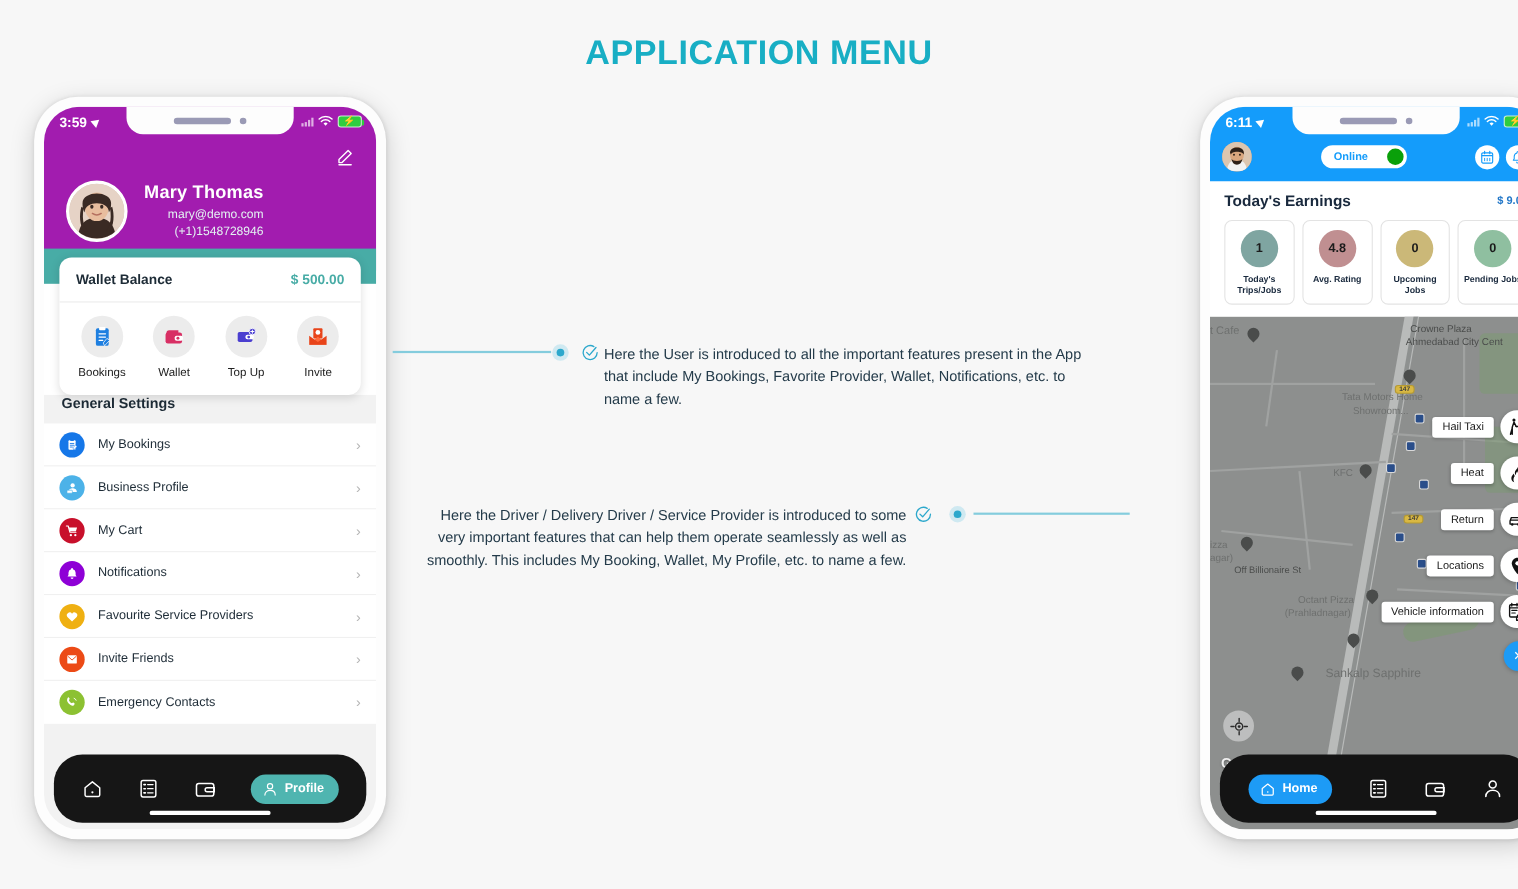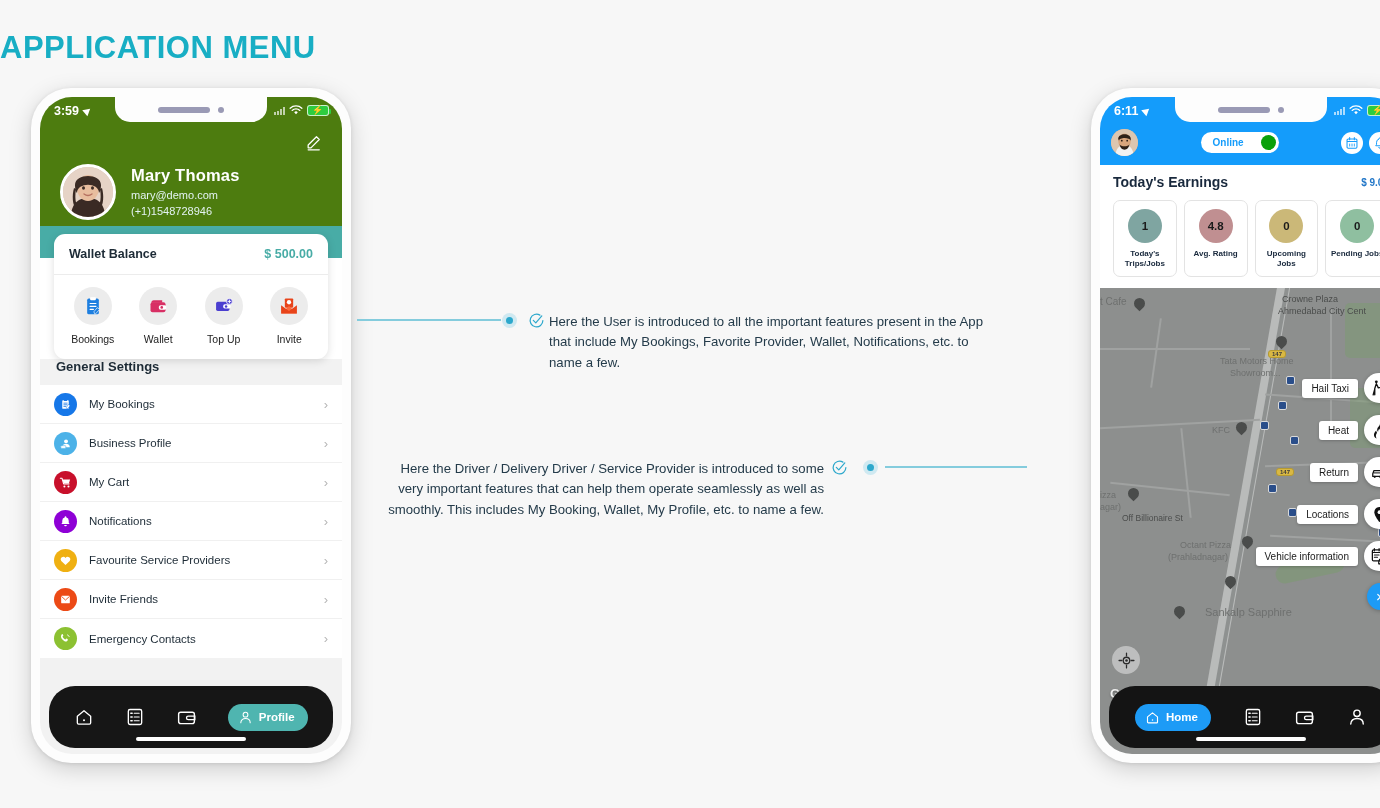--- a/index.html
+++ b/index.html
@@ -7,20 +7,21 @@
     width: 1380px; height: 808px;
     background: #f7f7f7;
     font-family: "Liberation Sans", sans-serif;
     overflow: hidden;
   }
   .stage { position: relative; width: 1380px; height: 808px; }
 
   
   .page-title {
     position: absolute; top: 30px; left: 0; width: 1380px;
+    text-align: center;
     font-size: 31px; font-weight: bold; letter-spacing: .5px;
     color: #18aec4;
   }
 
   
   .phone {
     position: absolute;
     width: 320px; height: 675px;
     background: #fdfdfd;
     border-radius: 40px;
@@ -66,21 +67,21 @@
   .batt {
     width: 22px; height: 11px; border-radius: 3px; background: #2ecc3f;
     position: relative; display:flex; align-items:center; justify-content:center;
     border: 1px solid rgba(255,255,255,.75);
   }
   .batt:after { content:""; position:absolute; right:-3px; top:3px; width:2px; height:5px;
     background:#2ecc3f; border-radius:0 1px 1px 0; }
   .bolt { font-size: 9px; color: #fff; line-height: 1; }
 
   
-  .teal-head { background: #4d7c0f; padding-bottom: 0; position: relative; }
+  .teal-head { background: #a21caf; padding-bottom: 0; position: relative; text-align: right; }
   .edit-row { height: 34px; display: flex; justify-content: flex-end; align-items: center; padding-right: 18px; }
   .profile-row { display: flex; align-items: center; padding: 6px 0 26px 20px; gap: 15px; }
   .avatar-ring {
     width: 56px; height: 56px; border-radius: 50%;
     border: 3px solid #fff; overflow: hidden; flex: none;
     background: #d8c3b4;
   }
   .prof-name { color: #fff; font-size: 16.5px; font-weight: bold; letter-spacing: .2px; }
   .prof-sub { color: #e3f3f2; font-size: 11px; margin-top: 3px; line-height: 1.35; }
 

